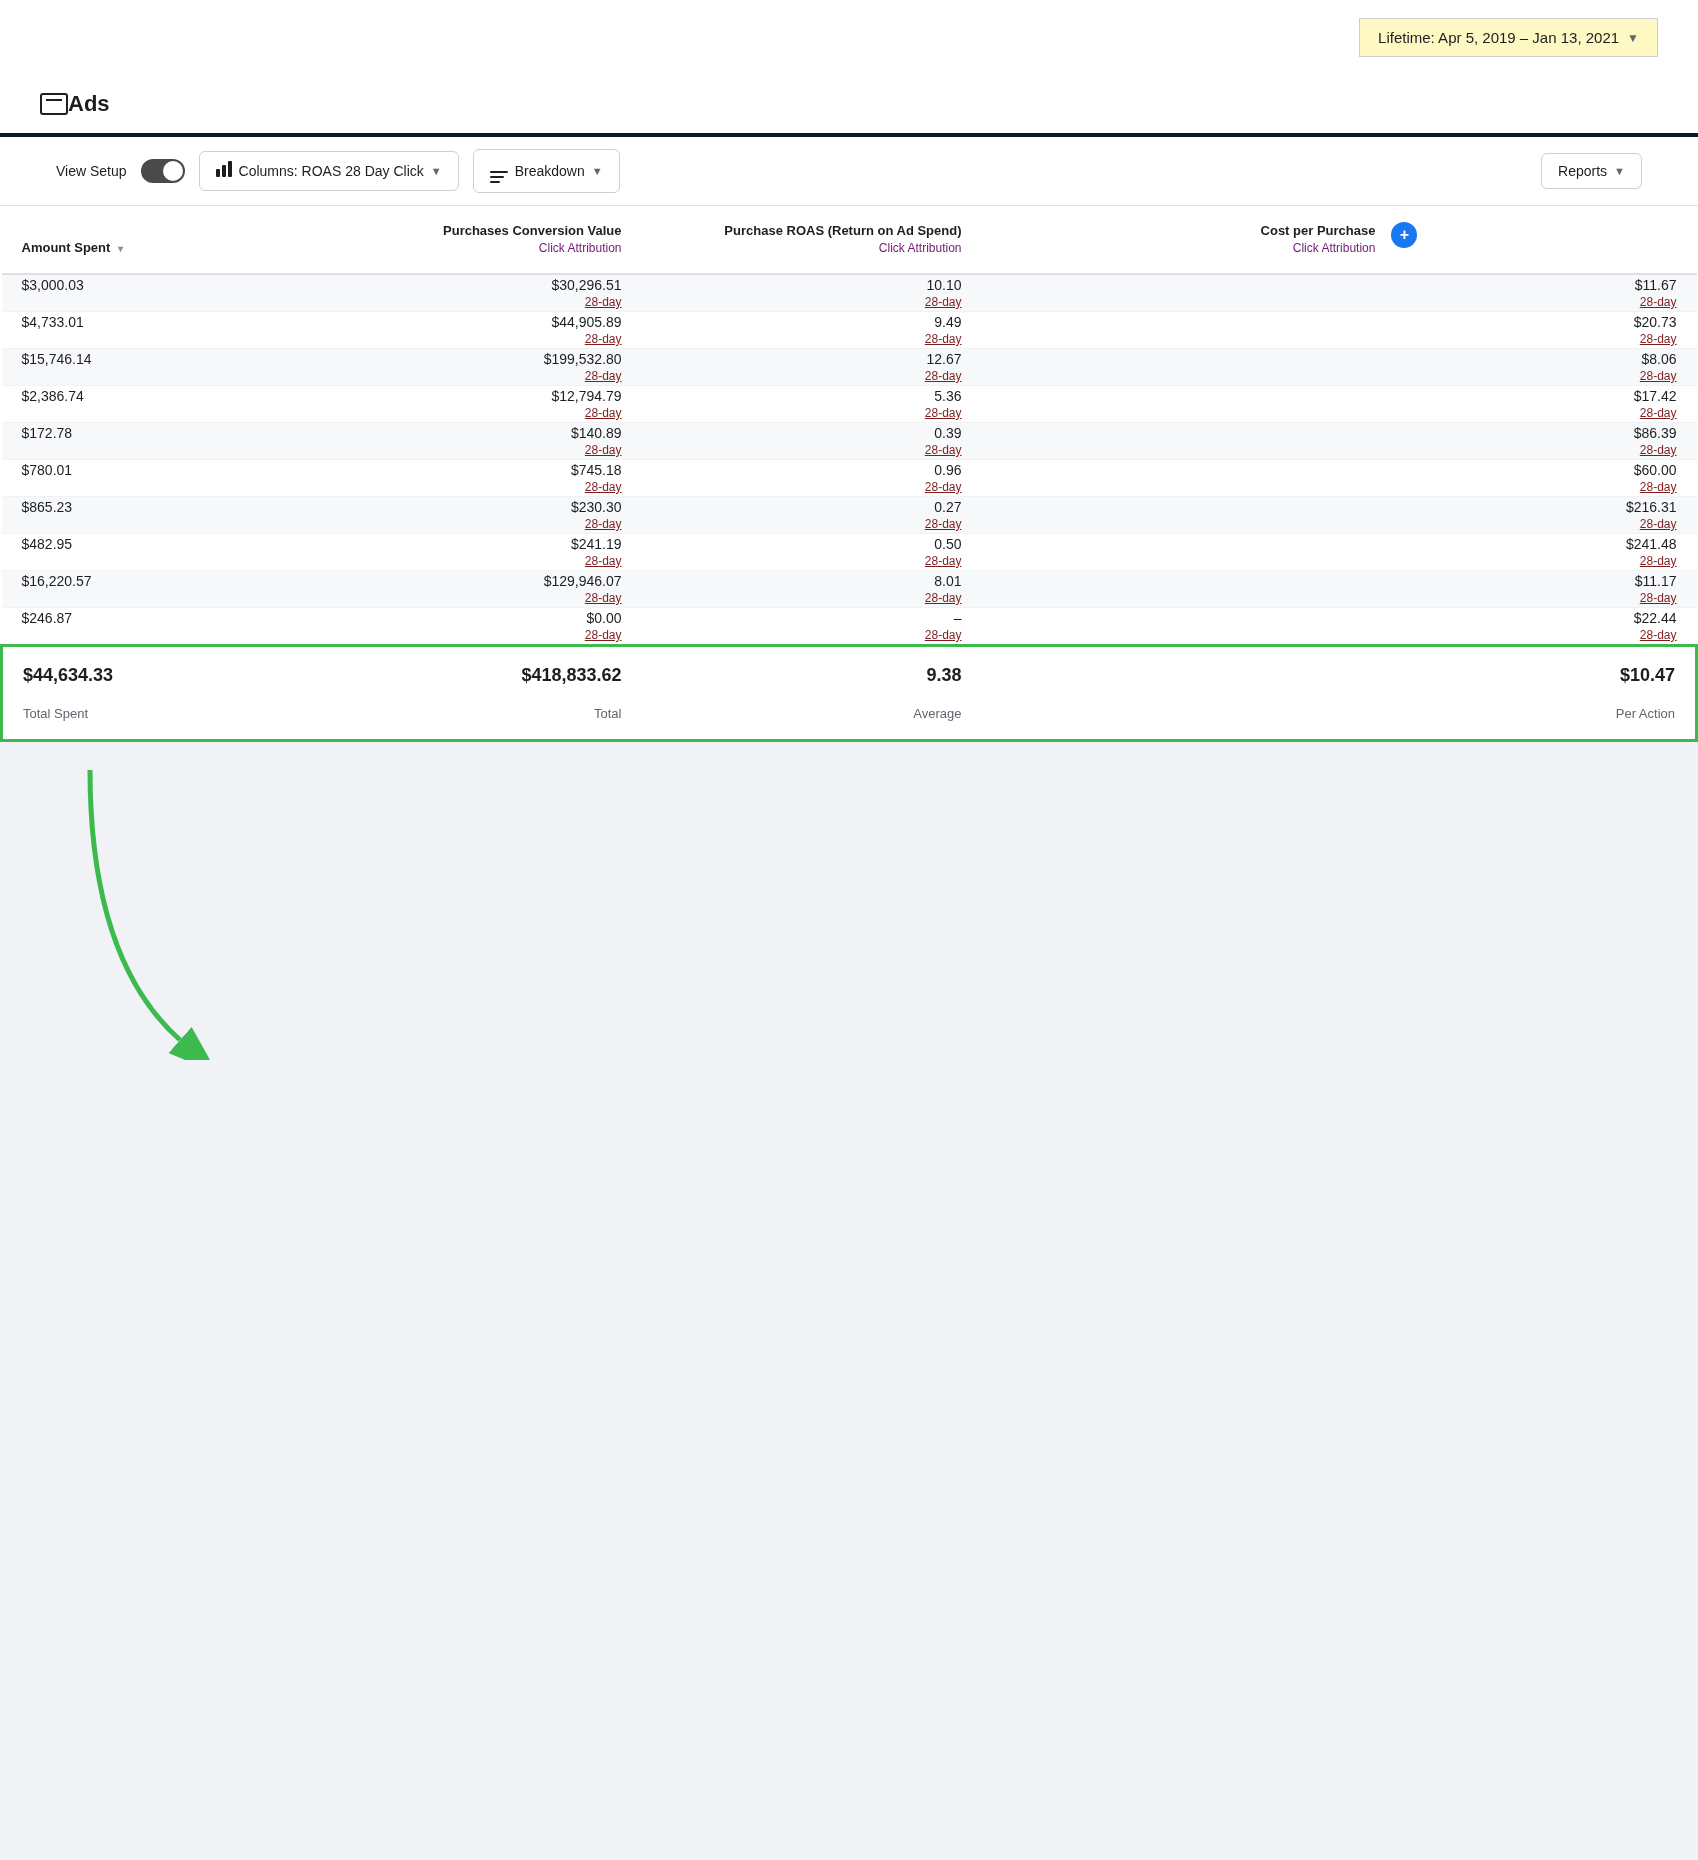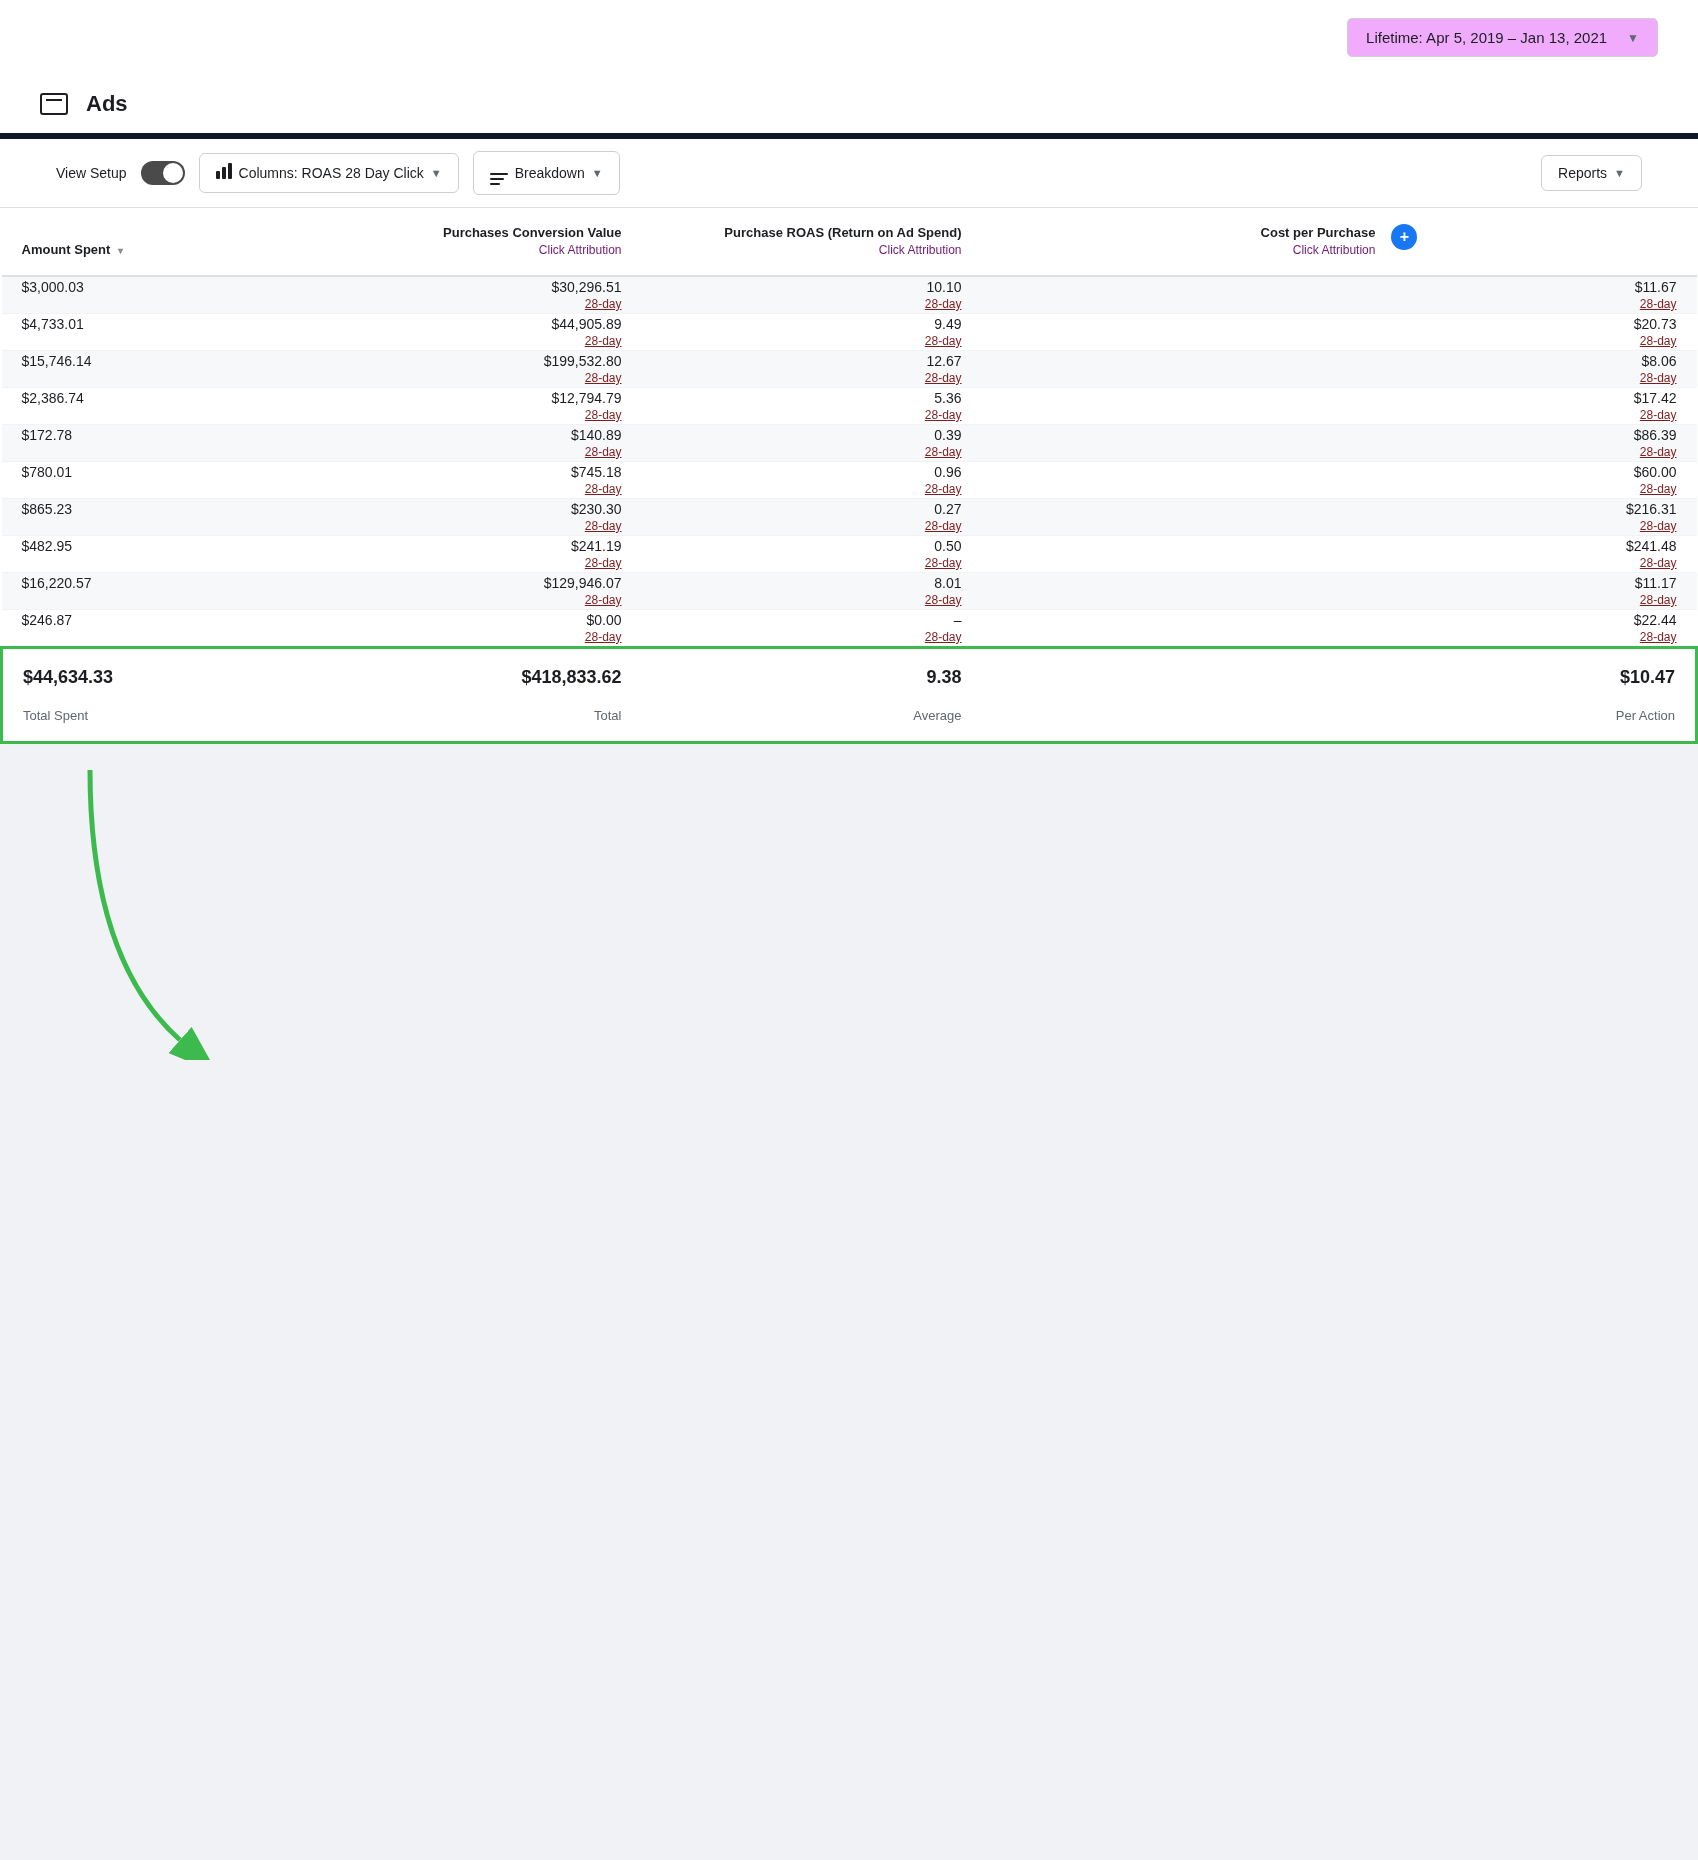--- a/index.html
+++ b/index.html
@@ -15,42 +15,42 @@
     .top-bar {
       display: flex;
       justify-content: flex-end;
       padding: 18px 40px;
       background: #fff;
     }
 
     .date-range-btn {
       display: flex;
       align-items: center;
-      gap: 20px;
-      background: #f0abfc;
+      gap: 8px;
+      background: #fef9c3;
       border: 1px solid #ccd0d5;
-      border-radius: 5px;
+      border-radius: 0;
       padding: 10px 18px;
       font-size: 15px;
       color: #1c1e21;
       cursor: pointer;
     }
 
     .date-range-btn .chevron {
       font-size: 12px;
       color: #606770;
     }
 
     .page-header {
       background: #fff;
       padding: 16px 40px;
-      border-bottom: 6px solid #0f172a;
+      border-bottom: 4px solid #0f172a;
       display: flex;
       align-items: center;
-      gap: 18px;
+      gap: 0;
     }
 
     .ads-icon {
       width: 28px;
       height: 22px;
       border: 2px solid #1c1e21;
       border-radius: 3px;
       position: relative;
       display: flex;
       align-items: center;

